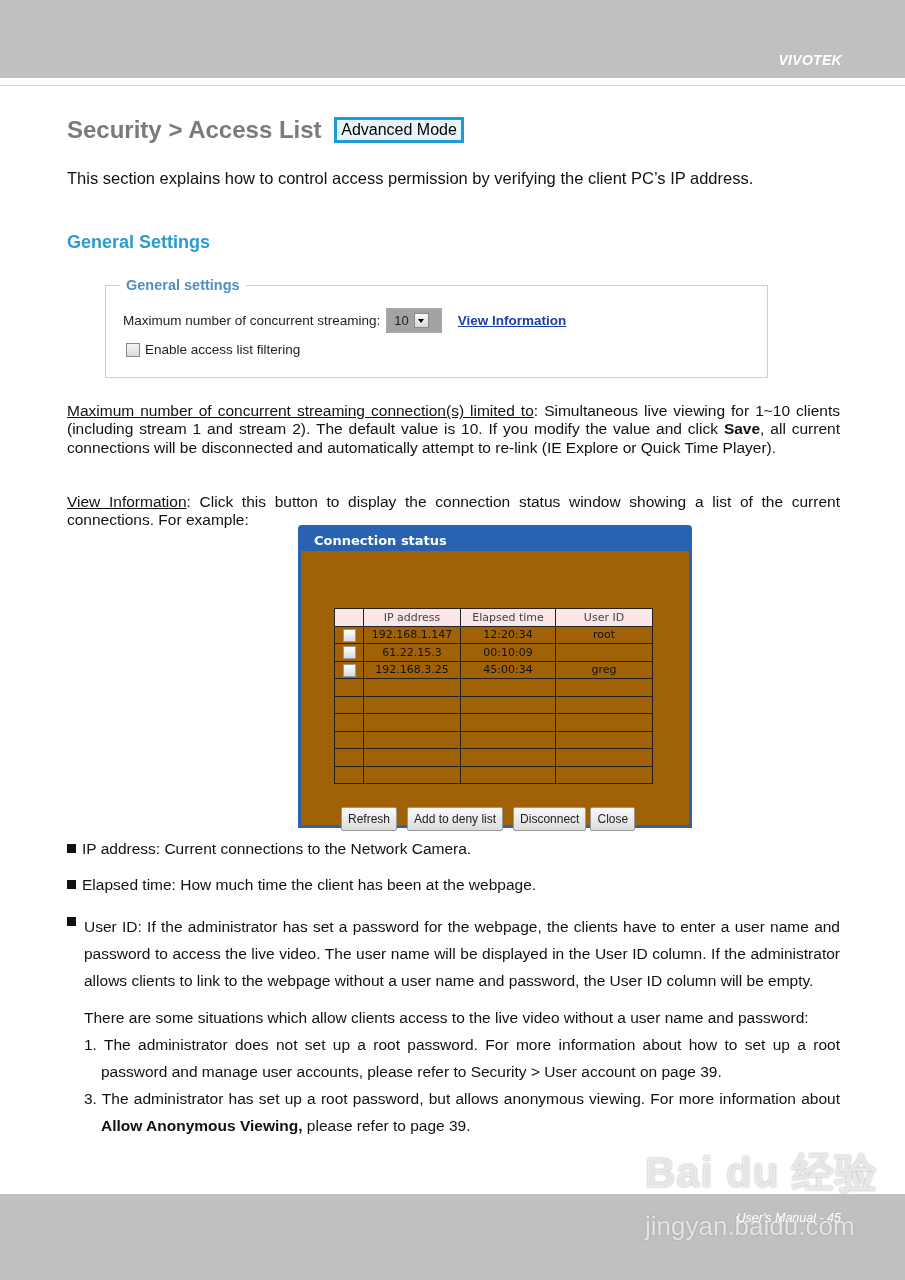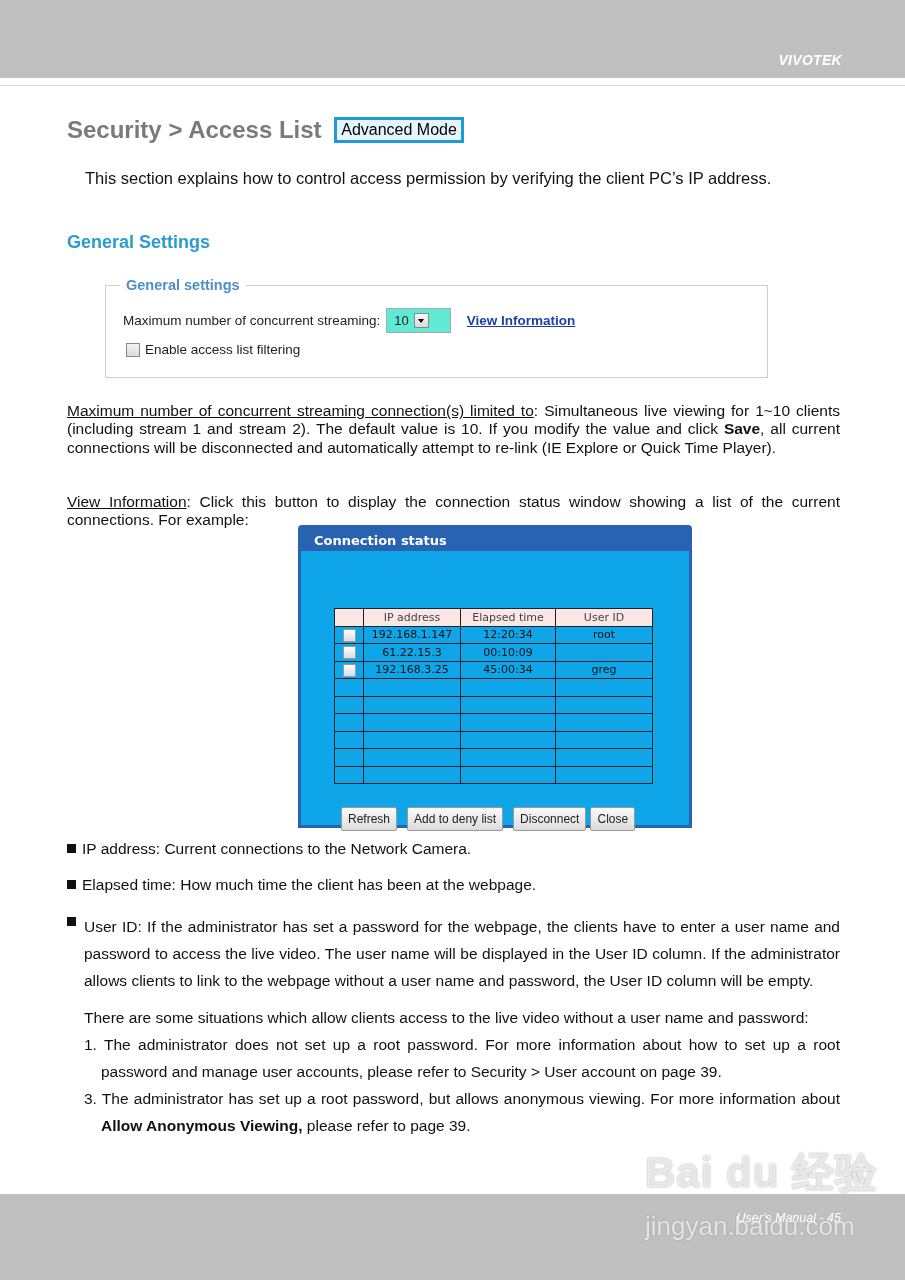--- a/index.html
+++ b/index.html
@@ -2,39 +2,39 @@
 <html><head>
 <meta charset="utf-8">
 <style>
   html, body { margin:0; padding:0; }
   body { width:905px; height:1280px; position:relative; background:#ffffff; font-family:"Liberation Sans", sans-serif; color:#111; overflow:hidden; }
   .top-band { position:absolute; left:0; top:0; width:905px; height:78px; background:#bfc0bf; }
   .brand { position:absolute; right:63px; top:52px; color:#fff; font-weight:bold; font-style:italic; font-size:14px; letter-spacing:0.3px; }
   .top-rule { position:absolute; left:0; top:85px; width:905px; height:1px; background:#d8d8d8; }
   .title { position:absolute; left:67px; top:116px; font-size:24px; font-weight:bold; color:#7a7a7a; white-space:nowrap; }
   .title .badge { display:inline-block; font-size:16px; font-weight:normal; color:#000; background:#e8f4fb; border:3px solid #1e9ad6; padding:1px 4px; vertical-align:3px; margin-left:6px; }
-  .intro { position:absolute; left:67px; top:169px; font-size:16.5px;margin-left:18px; }
+  .intro { position:absolute; left:67px; top:169px; font-size:16.5px; }
   .h2 { position:absolute; left:67px; top:232px; font-size:18px; font-weight:bold; color:#2b9bd0; }
 
   .fieldset { position:absolute; left:105px; top:285px; width:661px; height:91px; border:1px solid #cfcfcf; }
   .legend { position:absolute; left:14px; top:-9px; background:#fff; padding:0 6px; color:#4d8fc6; font-weight:bold; font-size:14.5px; }
   .row1 { position:absolute; left:17px; top:22px; font-size:13.5px; color:#222; display:flex; align-items:center; }
-  .select { display:inline-flex; align-items:center; border:1px solid #aaa; padding:3px 21px 3px 7px; margin-left:6px; height:17px; background:#5eead4; font-size:13px; }
+  .select { display:inline-flex; align-items:center; border:1px solid #aaa; padding:3px 12px 3px 7px; margin-left:6px; height:17px; background:#a3a3a3; font-size:13px; }
   .select .arrow { width:13px; height:13px; border:1px solid #888; background:linear-gradient(#fafafa,#d8d8d8); margin-left:5px; position:relative; }
   .select .arrow::after { content:""; position:absolute; left:3px; top:5px; border-left:3.5px solid transparent; border-right:3.5px solid transparent; border-top:4px solid #000; }
   .link { color:#1c3fa8; text-decoration:underline; font-weight:bold; margin-left:16px; cursor:pointer; }
   .row2 { position:absolute; left:20px; top:56px; font-size:13.5px; color:#222; display:flex; align-items:center; }
   .cb { width:12px; height:12px; border:1px solid #888; background:linear-gradient(#f4f4f4,#dcdcdc); margin-right:5px; display:inline-block; }
 
   .para { position:absolute; left:67px; width:773px; font-size:15.5px; line-height:18.3px; text-align:justify; }
   .u { text-decoration:underline; }
 
   .win { position:absolute; left:298px; top:525px; width:394px; height:303px; background:#2a62b2; border-radius:4px 4px 0 0; }
   .win-title { position:absolute; left:16px; top:8px; color:#fff; font-weight:bold; font-size:13px; font-family:"DejaVu Sans", sans-serif; }
-  .win-body { position:absolute; left:3px; top:26px; right:3px; bottom:3px; background:#0ea5e9; }
+  .win-body { position:absolute; left:3px; top:26px; right:3px; bottom:3px; background:#a16207; }
   table.conn { position:absolute; left:33px; top:57px; border-collapse:collapse; font-size:11px; font-family:"DejaVu Sans", sans-serif; }
   table.conn td, table.conn th { border:1px solid #222; height:16.5px; padding:0; text-align:center; font-weight:normal; }
   table.conn th { background:#fbe6e6; color:#444; }
   .c0 { width:28px; } .c1 { width:96px; } .c2 { width:94px;margin-top:22px; } .c3 { width:96px; }
   .rcb { width:11px; height:11px; border:1px solid #999; background:linear-gradient(#fff,#d6dde6); display:inline-block; vertical-align:middle; }
   .btns { position:absolute; top:256px; left:40px; display:flex; gap:10px; }
   .btn { font-size:12px; font-family:"Liberation Sans", sans-serif; color:#222; border:1px solid #999; background:linear-gradient(#fafafa,#dcdcdc); padding:4px 6px; border-radius:2px;text-align:center; }
 
   .bullet { position:absolute; left:67px; font-size:15.5px; line-height:18.3px; }
   .bullet .sq { display:inline-block; width:9px; height:9px; background:#111; margin-right:6px; vertical-align:1px; }

